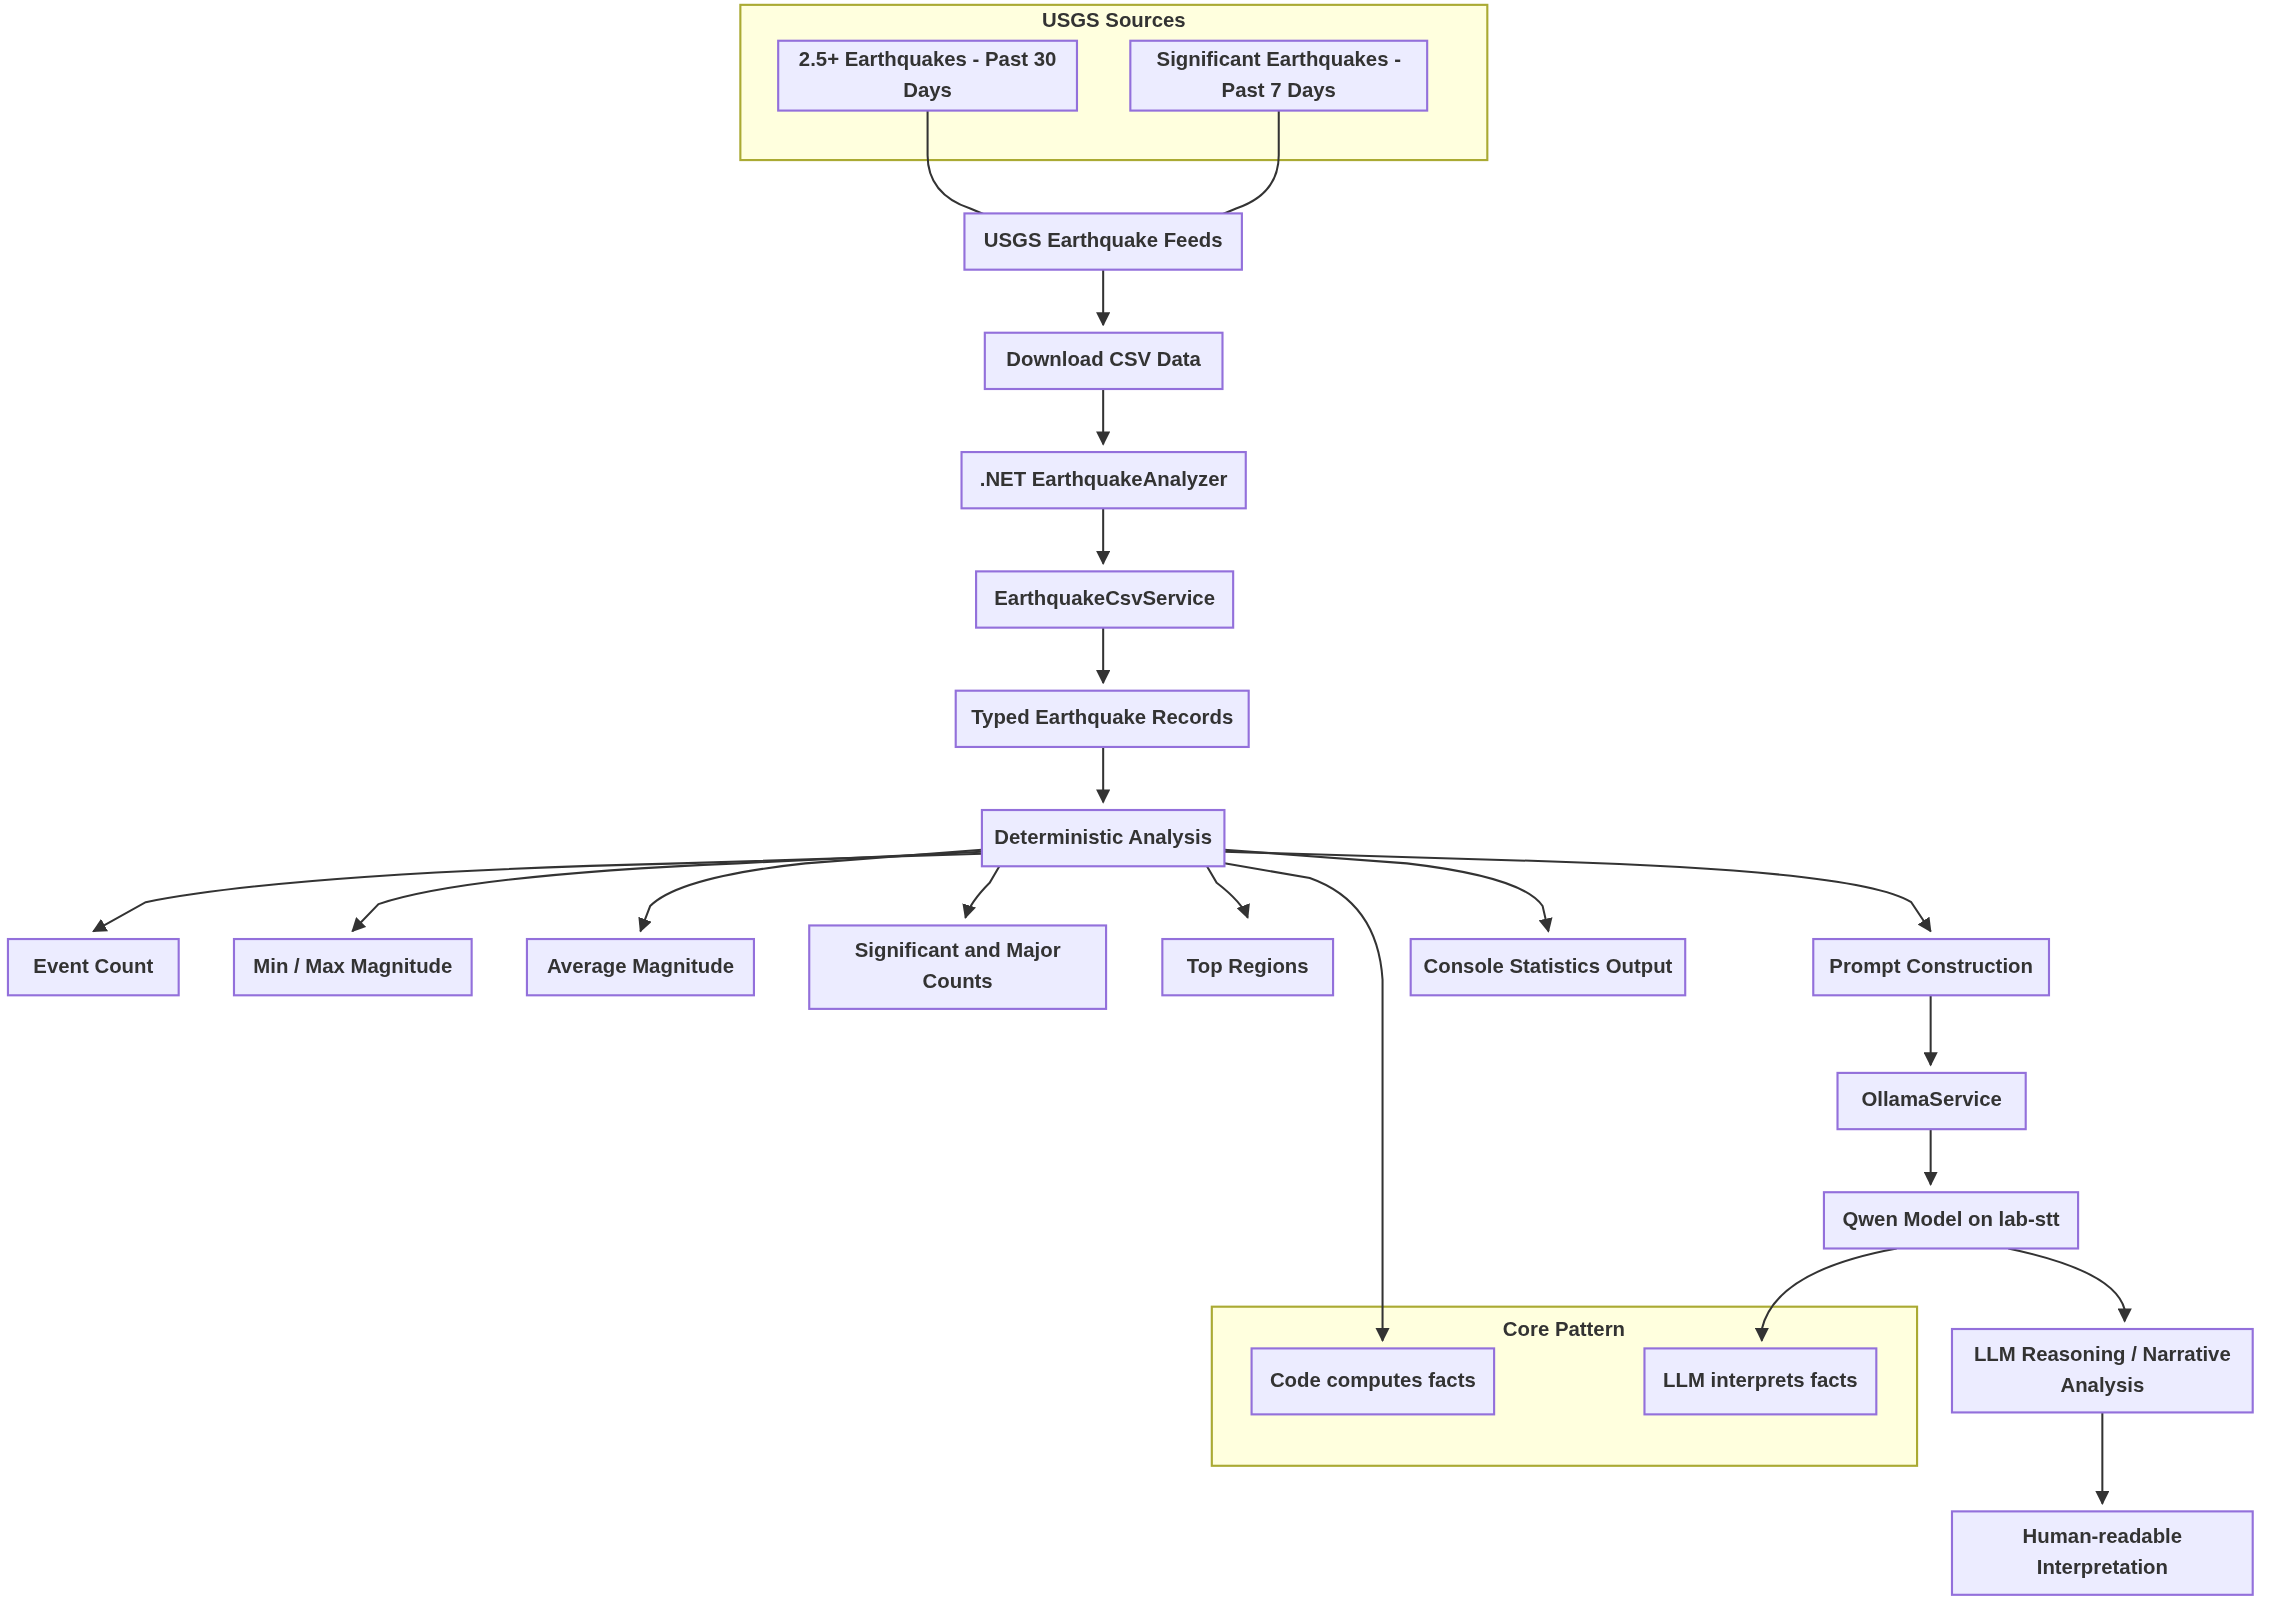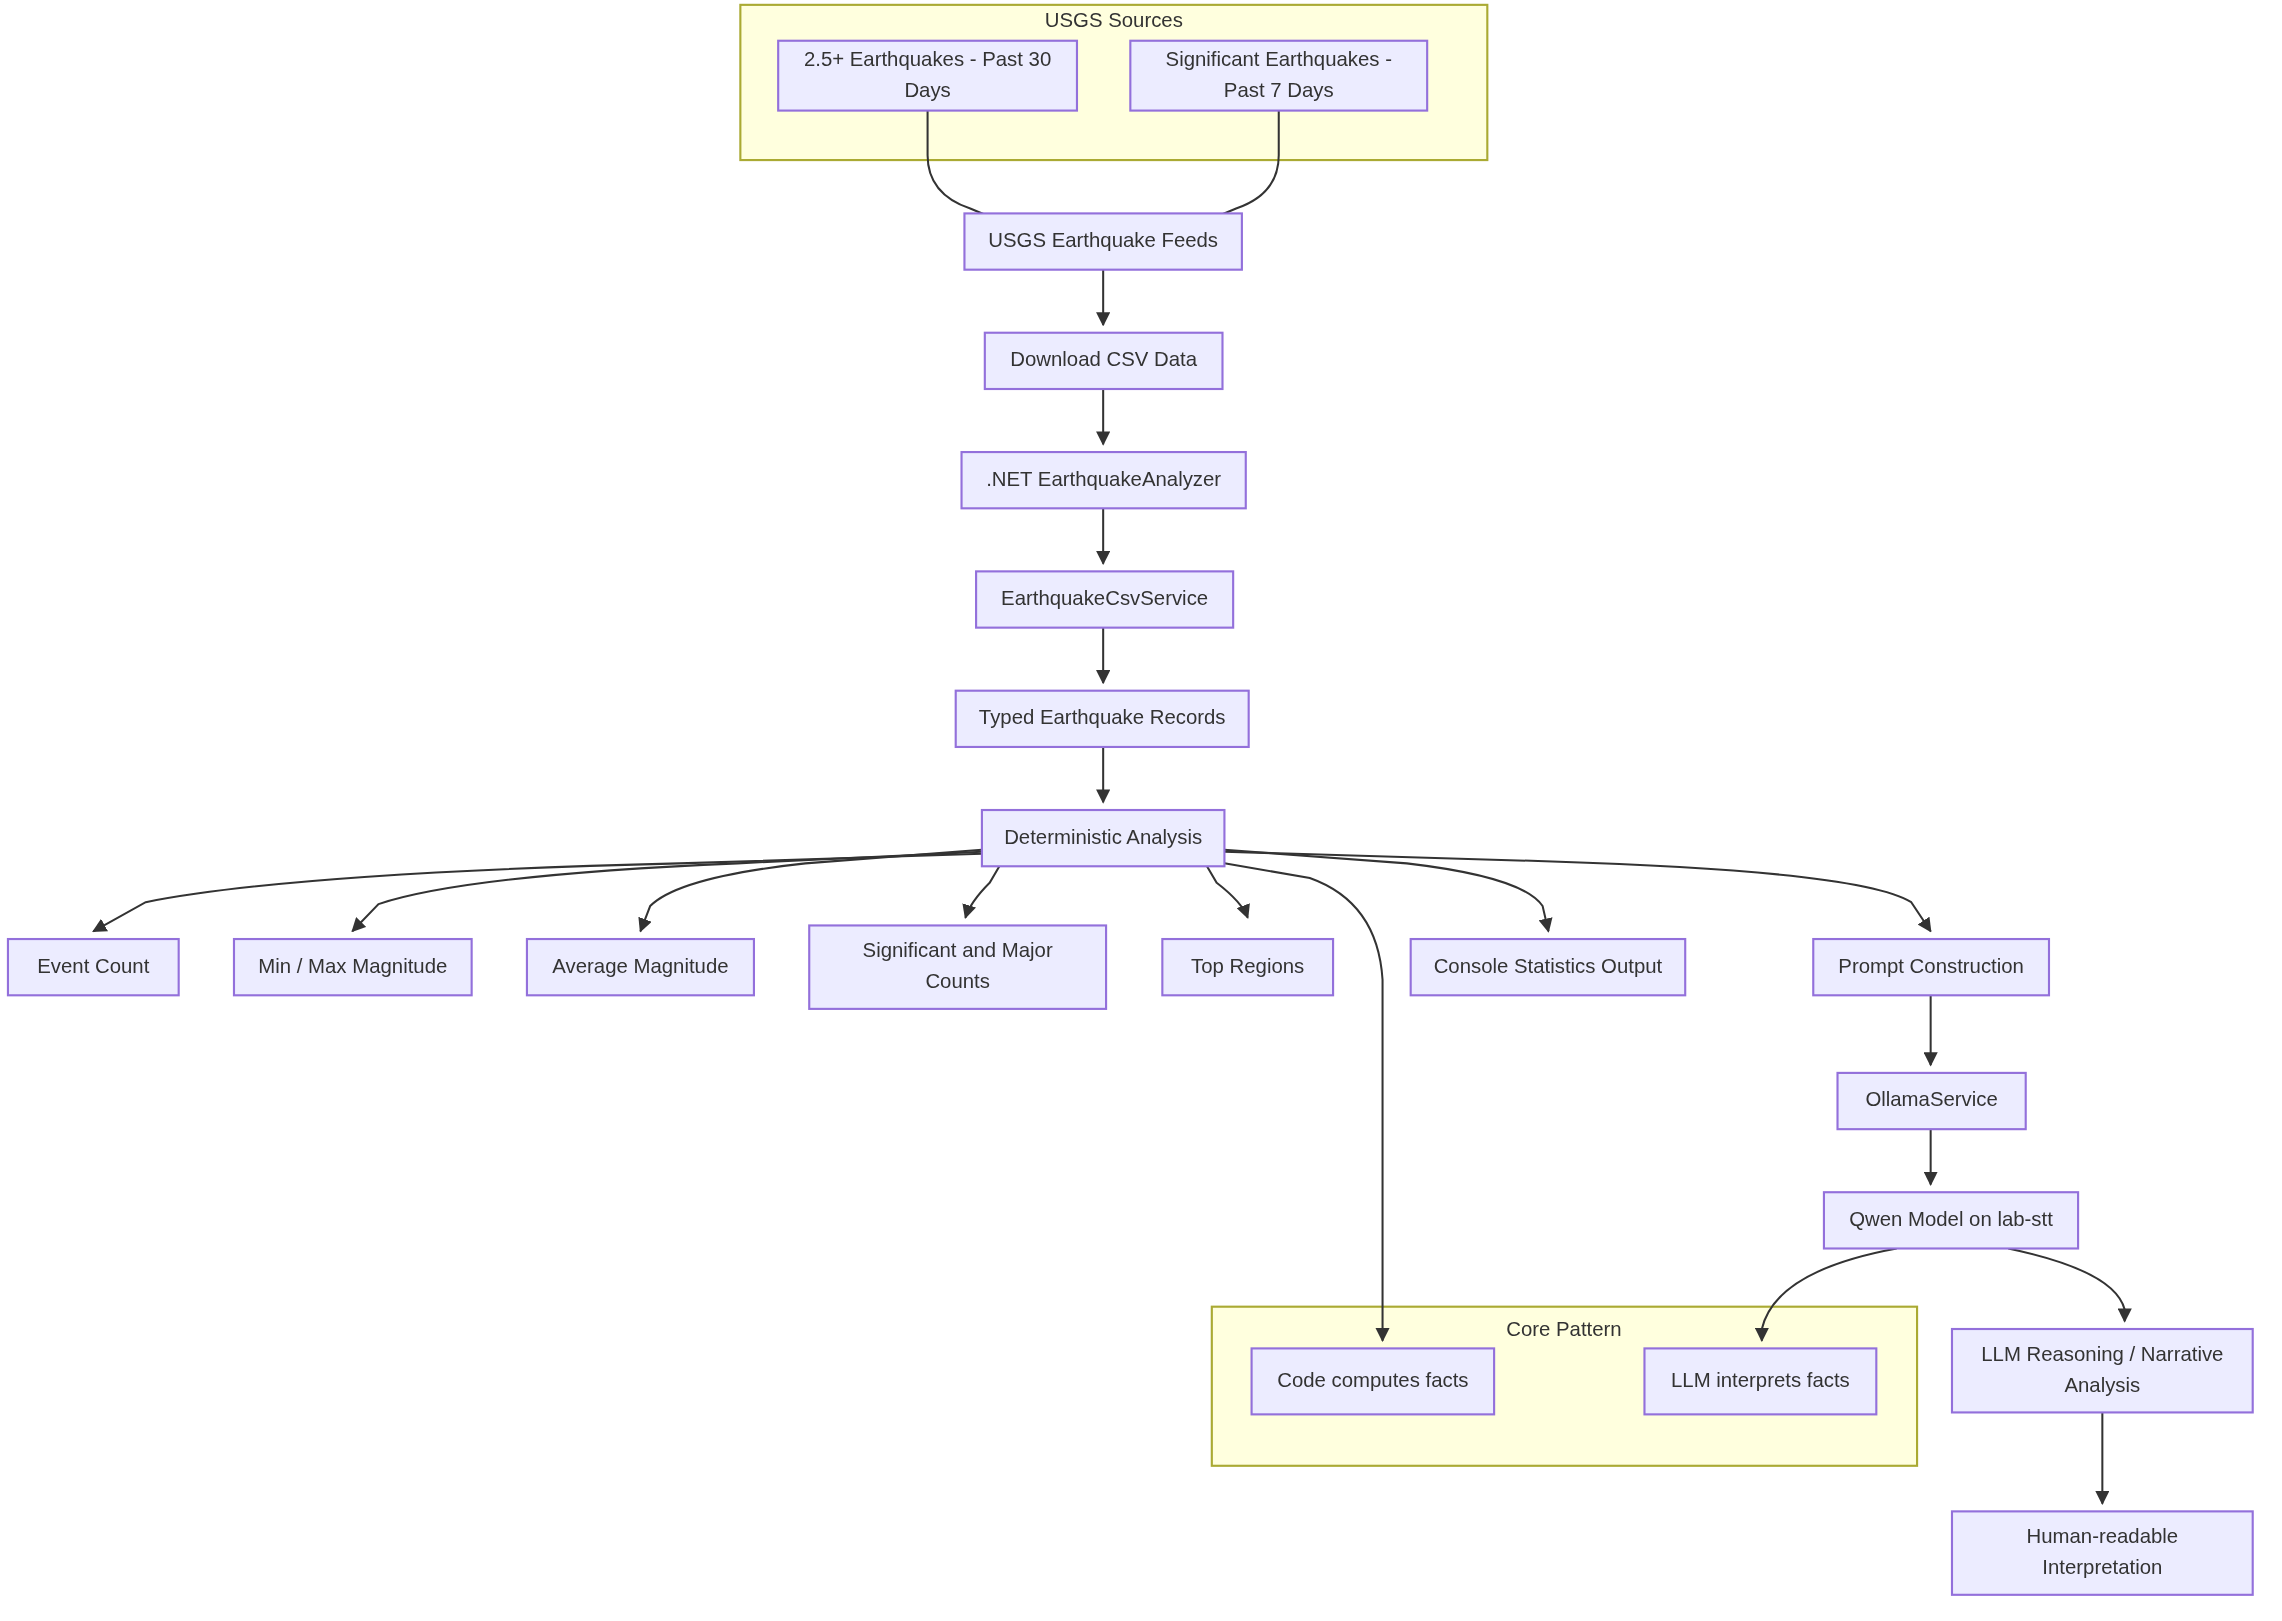--- a/index.html
+++ b/index.html
@@ -7,20 +7,21 @@
     padding: 0;
     background: #ffffff;
   }
   #diagram-root {
     position: relative;
     width: 2282px;
     height: 1610px;
     background: #ffffff;
     font-family: "Liberation Sans", sans-serif;
     overflow: hidden;
+    font-weight: bold;
   }
   svg#flow {
     position: absolute;
     left: 0;
     top: 0;
     width: 2282px;
     height: 1621px;
   }
   .cluster-rect {
     fill: #ffffde;

